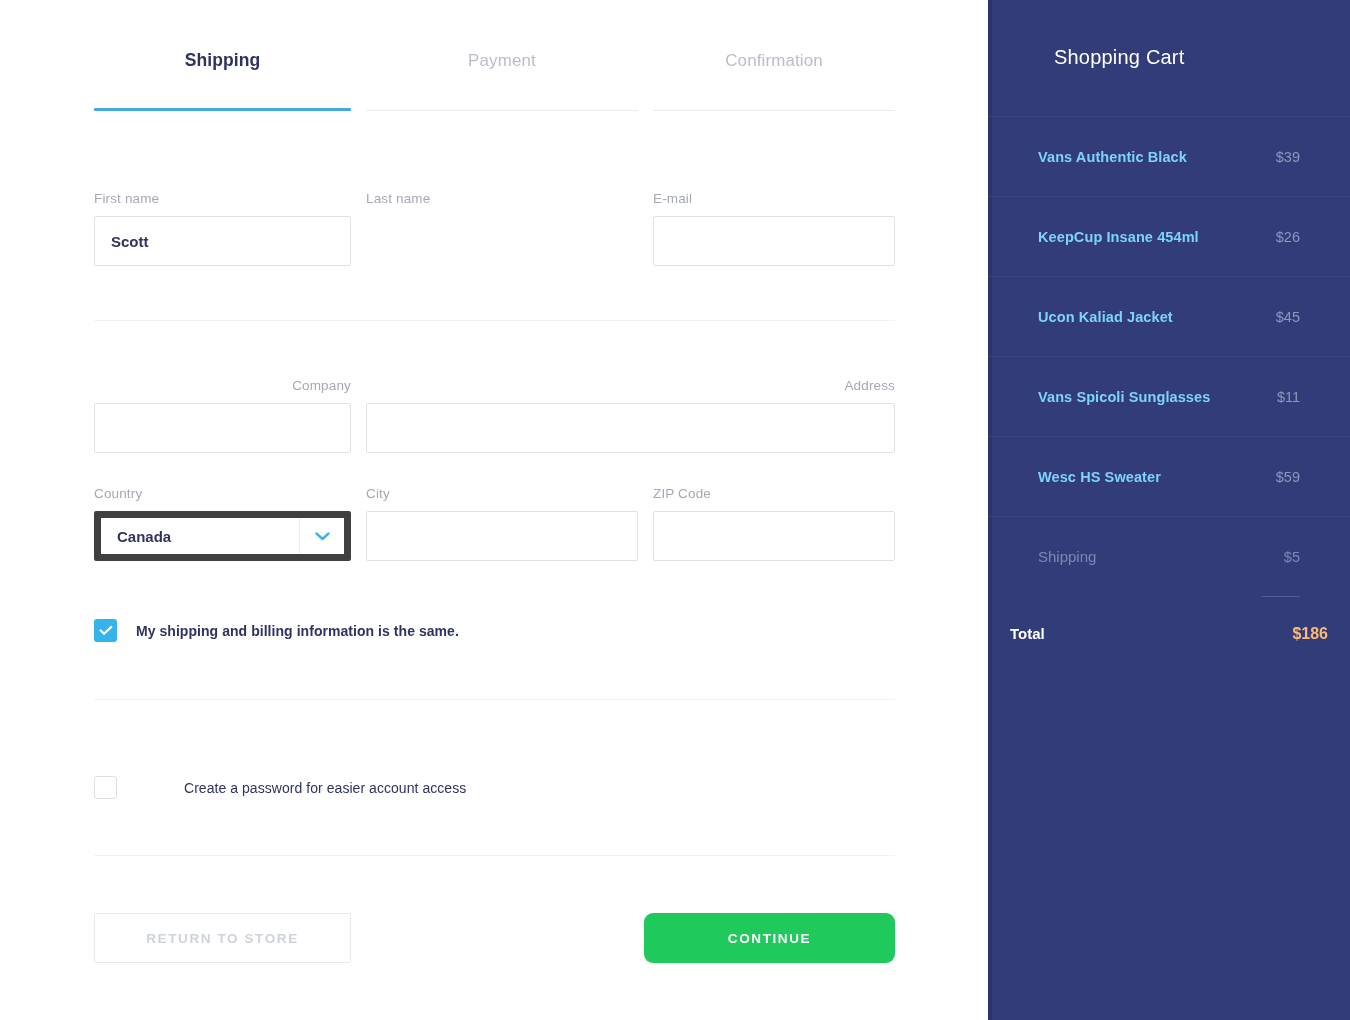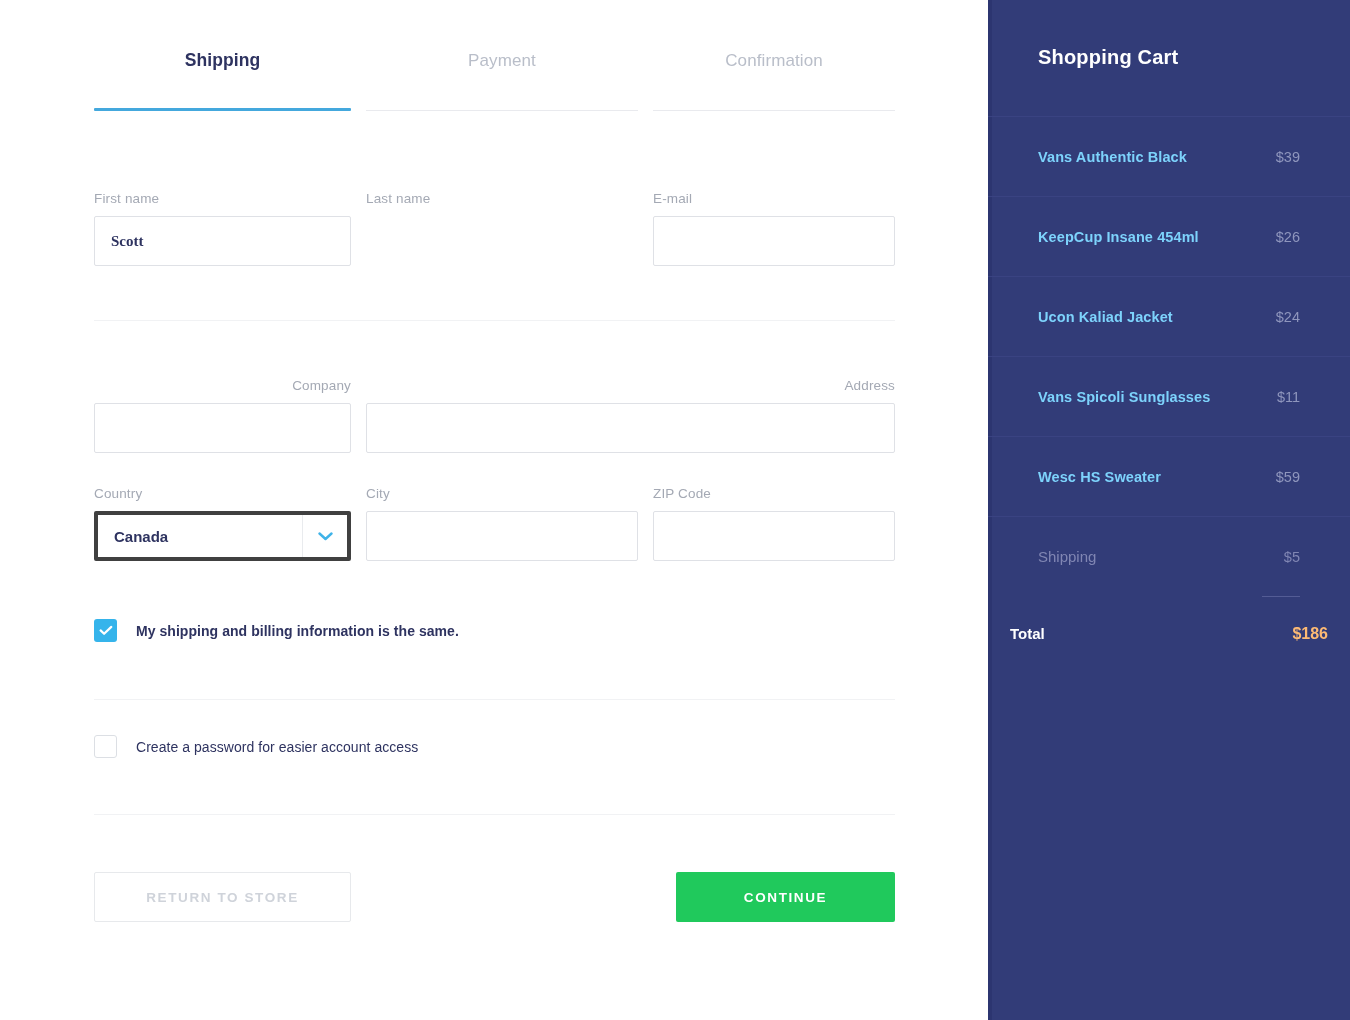--- a/index.html
+++ b/index.html
@@ -28,73 +28,73 @@
   .step.active .step-bar { height: 3px; background: #44a8dd; border-radius: 1px; }
 
   
   .form { position: absolute; left: 94px; top: 121px; width: 801px; }
   .fieldrow { display: flex; }
   .field { display: flex; flex-direction: column; }
   .flabel { font-size: 13.5px; color: #a4a9b4; margin-bottom: 10px; letter-spacing: .15px; }
   .fbox {
     height: 50px; border: 1px solid #dfe1e6; background: #fff; border-radius: 2px;
     display: flex; align-items: center; padding: 0 16px;
-    font-size: 15px; color: #2e3360; font-weight: bold; font-family: Liberation Serif, serif;
+    font-size: 15px; color: #2e3360; font-weight: bold;
   }
   .fbox.focused { border: 1px solid #49a9dd; box-shadow: 0 0 0 0 transparent; }
   .caret {
     display: inline-block; width: 1px; height: 19px; background: #2e3360;
     margin-left: 1px; position: relative; top: 1px;
   }
   .w-sm { width: 257px; }
   .w-md { width: 257px; }
   .gap15 { margin-left: 15px; }
 
   .row1 { margin-top: 70px; }
   .divider { height: 1px; background: #f1f2f4; width: 801px; }
   .d1 { margin-top: 54px; }
 
   .row2 { margin-top: 57px; text-align: right; }
   .row3 { margin-top: 33px; }
 
   
-  .selbox { height: 50px; width: 257px; border: 4px solid #404040; display: flex; border-radius: 2px; background:#fff; }
+  .selbox { height: 50px; width: 257px; border: 7px solid #404040; display: flex; border-radius: 2px; background:#fff; }
   .selval { flex: 1; display: flex; align-items: center; padding: 0 16px; font-size: 15px; color: #2e3360; font-weight: bold; }
   .selarrow { width: 45px; border-left: 1px solid #e9ebee; display: flex; align-items: center; justify-content: center; }
   .chev { display: block; }
 
   
   .cbrow { display: flex; align-items: center; }
   .cb1 { margin-top: 58px; }
-  .cb2 { margin-top: 35px; }
+  .cb2 { margin-top: 76px; gap: 48px; }
   .cbox { width: 23px; height: 23px; border-radius: 3px; flex: none; display: flex; align-items: center; justify-content: center; }
   .cbox.checked { background: #35b4eb; }
   .cbox.unchecked { background: #fff; border: 1px solid #dcdfe4; }
   .cblabel { margin-left: 19px; font-size: 14px; color: #2e3360; letter-spacing: .05px; }
   .cblabel.bold { font-weight: bold; }
 
   .d2 { margin-top: 57px; }
   .d3 { margin-top: 56px; }
 
   
   .btnrow { margin-top: 57px; display: flex; justify-content: space-between; width: 801px; }
   .btn {
     height: 50px; display: flex; align-items: center; justify-content: center;
     font-size: 13.5px; font-weight: bold; letter-spacing: 1.6px; border-radius: 2px;
   }
   .btn-secondary { width: 257px; border: 1px solid #e7e9ec; background: #fff; color: #cfd3da; }
-  .btn-primary { width: 219px; background: #20c95c; color: #ffffff; }
+  .btn-primary { width: 251px; background: #20c95c; color: #ffffff; border-radius: 9px; }
 
   
   .cart {
     width: 362px; height: 1020px; background: #323c78; position: relative;
   }
   .cart-edge { position: absolute; left: 0; top: 0; width: 4px; height: 100%; background: #2c3570; }
   .cart-title {
-    position: absolute; left: 50px; top: 46px; font-size: 20px; font-weight: bold;
+    position: absolute; left: 66px; top: 46px; font-size: 20px; font-weight: normal;
     color: #ffffff; letter-spacing: .2px;
   }
   .cart-items { position: absolute; left: 0; top: 116px; width: 362px; }
   .cart-row {
     height: 80px; display: flex; align-items: center; justify-content: space-between;
     padding: 0 50px 0 50px; border-top: 1px solid #3a4382;
   }
   .cart-row:first-child { border-top: 1px solid #3a4382; }
   .item-name { font-size: 14.5px; font-weight: bold; color: #7dd3fc; letter-spacing: .1px; }
   .item-price { font-size: 14.5px; color: #8f96bd; }
@@ -234,21 +234,21 @@
       <div class="cart-row">
         <span class="item-name">Vans Authentic Black</span>
         <span class="item-price">$39</span>
       </div>
       <div class="cart-row">
         <span class="item-name">KeepCup Insane 454ml</span>
         <span class="item-price">$26</span>
       </div>
       <div class="cart-row">
         <span class="item-name">Ucon Kaliad Jacket</span>
-        <span class="item-price">$24</span>
+        <span class="item-price">$45</span>
       </div>
       <div class="cart-row">
         <span class="item-name">Vans Spicoli Sunglasses</span>
         <span class="item-price">$11</span>
       </div>
       <div class="cart-row">
         <span class="item-name">Wesc HS Sweater</span>
         <span class="item-price">$59</span>
       </div>
 

